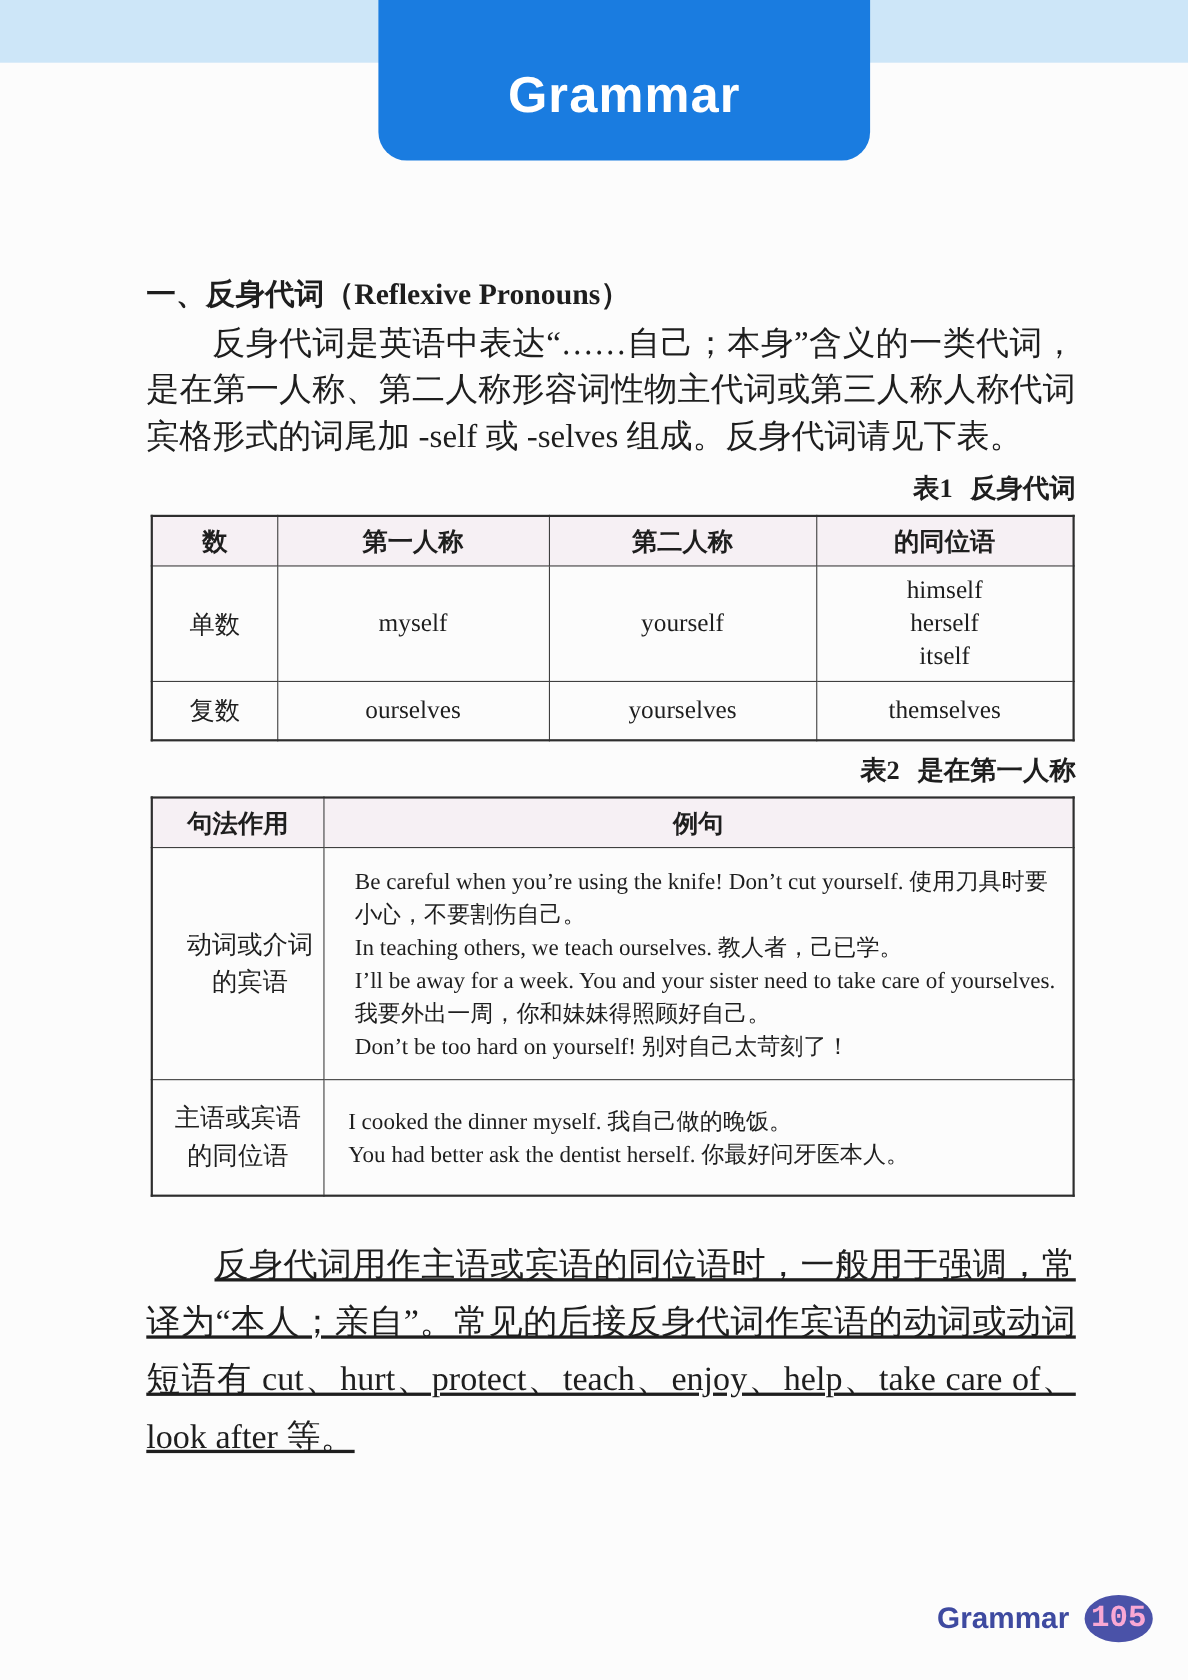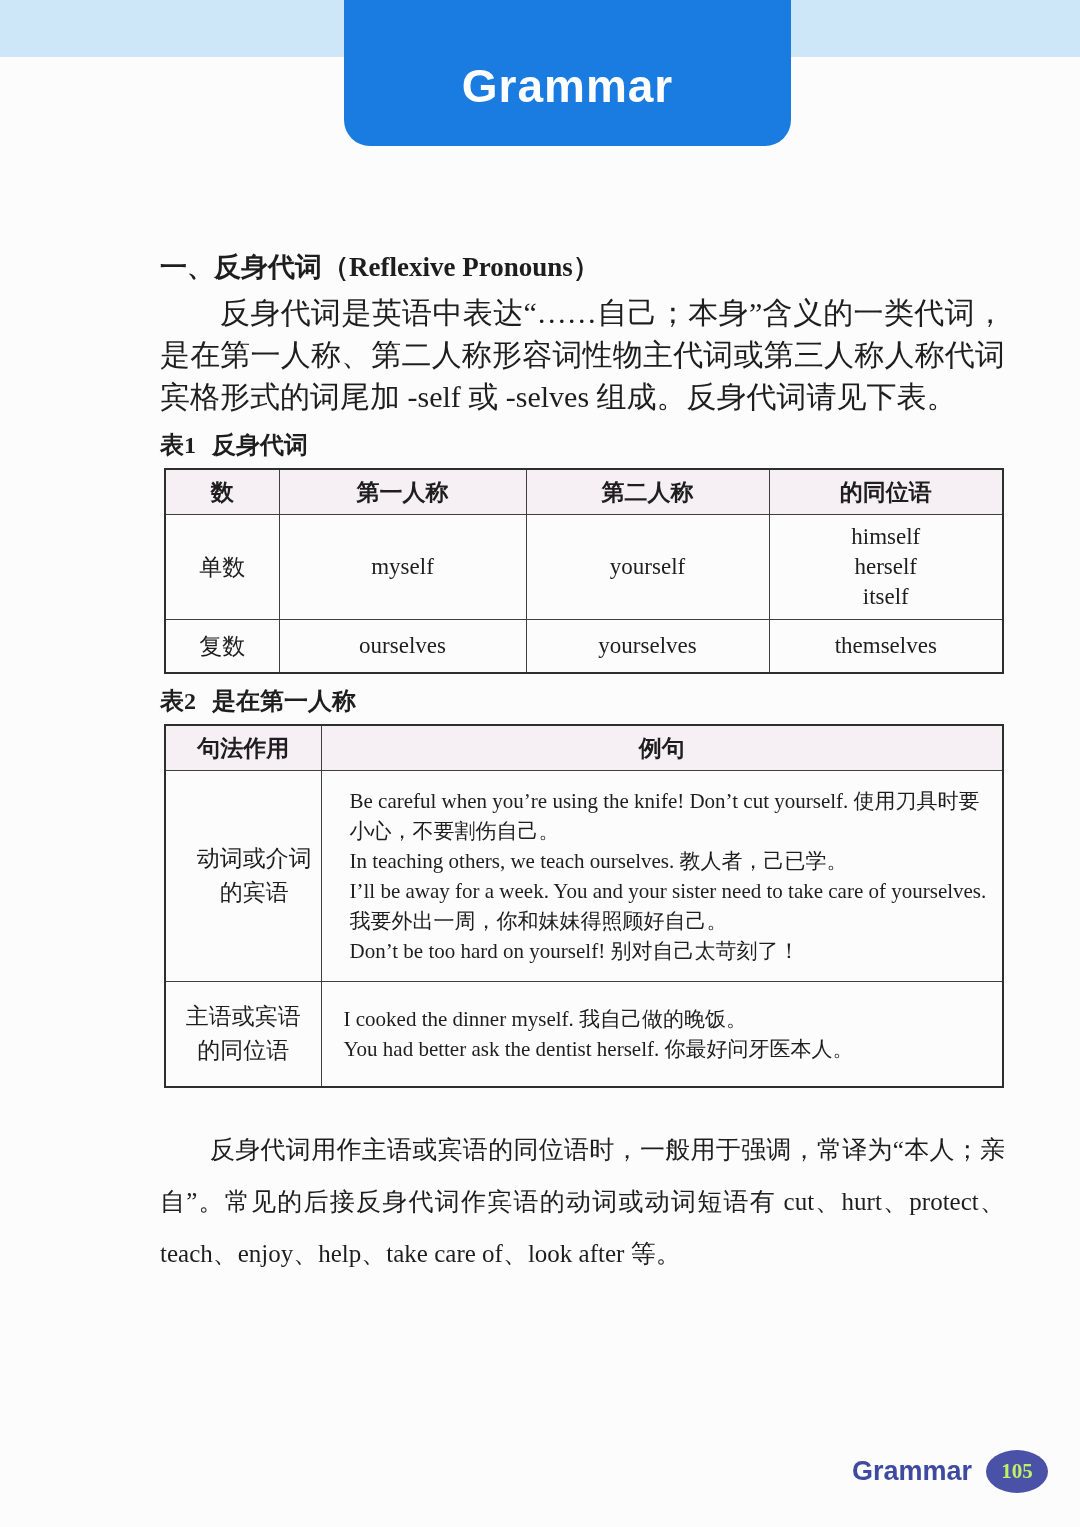--- a/index.html
+++ b/index.html
@@ -16,31 +16,31 @@
   .title-box{
     position:absolute;top:0;left:344px;width:447px;height:146px;
     background:#1a7ce0;border-radius:0 0 26px 26px;
     display:flex;align-items:center;justify-content:center;
   }
   .title-text{
     color:#ffffff;font-family:"Liberation Sans","DejaVu Sans",sans-serif;
     font-weight:bold;font-size:46px;letter-spacing:1px;padding-top:26px;
   }
   .content{
-    position:absolute;left:160px;top:250px;width:845px;
+    position:absolute;left:133px;top:250px;width:845px;
   }
   .heading{
     margin:0 0 8px 0;font-size:27px;font-weight:bold;line-height:34px;
   }
   .para{
     margin:0;font-size:30px;line-height:42px;text-align:justify;
   }
   .indent{text-indent:2em;}
   .caption{
-    margin-top:12px;text-align:left;font-weight:bold;font-size:24px;line-height:30px;
+    margin-top:12px;text-align:right;font-weight:bold;font-size:24px;line-height:30px;
   }
   .cap-label{margin-right:16px;}
   table{
     border-collapse:collapse;table-layout:fixed;margin-top:8px;
     width:838px;margin-left:4px;
   }
   th,td{
     border:1.5px solid #3f3f3f;
     font-size:23px;text-align:center;vertical-align:middle;
     padding:4px 6px;
@@ -60,35 +60,35 @@
   .t2 col.c-ex{width:682px;}
   .t2 td.role{line-height:34px;}
   .t2 td.examples{
     text-align:left;padding:10px 12px 10px 22px;vertical-align:middle;
   }
   .example{font-size:21px;line-height:30px;}
   .t2 tr.r1 td{height:190px;padding-left:28px;}
   .t2 tr.r2 td{height:84px;}
   .t2 tr.r3 td{height:80px;}
   .note{margin-top:16px;}
-  .outro{margin-top:36px;font-size:25px;line-height:52px;}
+  .outro{margin-top:36px;font-size:31px;line-height:52px;text-decoration:underline;}
   .footer{
     position:absolute;top:1450px;right:32px;
     display:flex;align-items:center;gap:14px;
   }
   .footer-label{
     font-family:"Liberation Sans","DejaVu Sans",sans-serif;
     font-weight:bold;font-size:27px;color:#3e4aa0;
   }
   .page-badge{
     display:flex;align-items:center;justify-content:center;
     width:62px;height:43px;border-radius:50%;
-    background:#4a52a8;color:#bef264;
-    font-family:Liberation Serif, serif;
-    font-weight:bold;font-size:21px;
+    background:#4a52a8;color:#f9a8d4;
+    font-family:Liberation Mono, monospace;
+    font-weight:bold;font-size:28px;
   }
 </style>
 </head>
 <body>
 
 <div class="top-band"></div>
 
 <div class="title-box">
   <span class="title-text">Grammar</span>
 </div>

